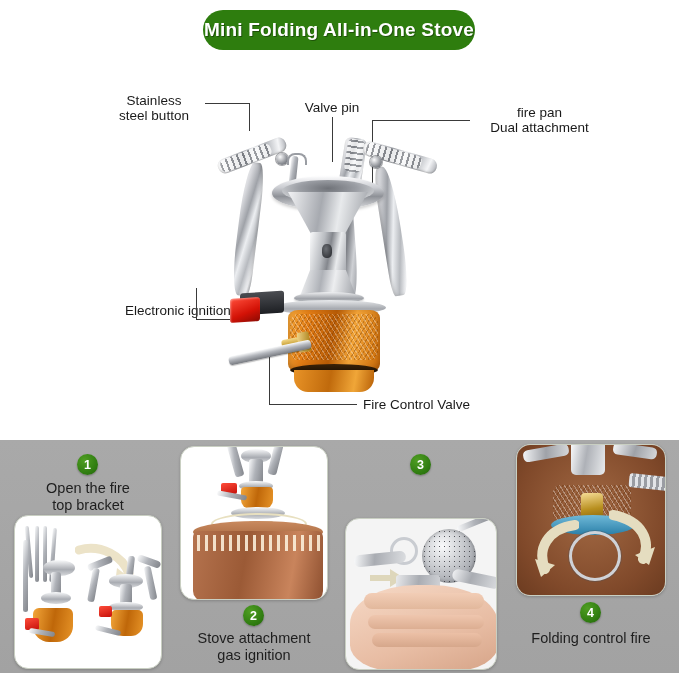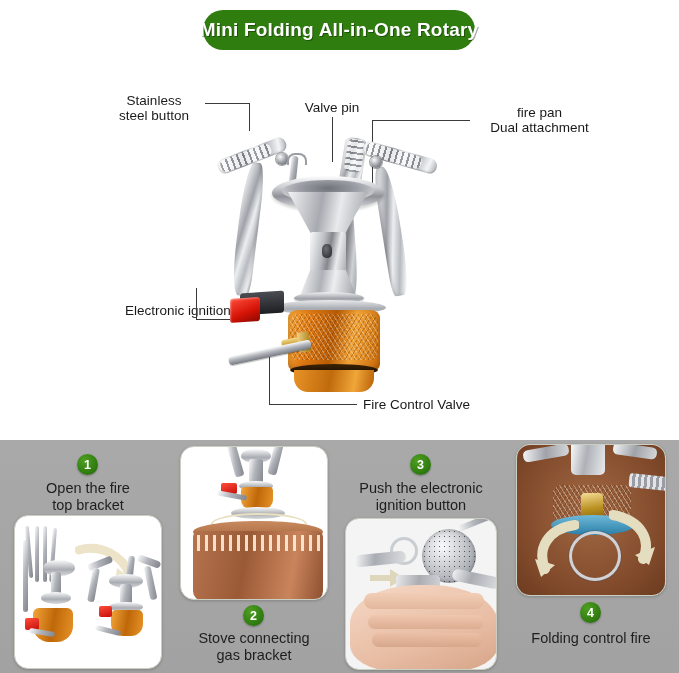--- a/index.html
+++ b/index.html
@@ -283,21 +283,21 @@
   .wire-ring{
     position:absolute;border:3px solid #cfd2d7;border-radius:50%;
     box-shadow:0 0 0 1px rgba(80,83,89,.4);
   }
   .rot-arrow{position:absolute;}
 </style>
 </head>
 <body>
 
 <div id="title-banner">
-  <span class="t">Mini Folding All-in-One Rotary</span>
+  <span class="t">Mini Folding All-in-One Stove</span>
 </div>
 
 <div id="hero">
 
   <div class="callout center" style="left:108px;top:38px;width:92px;">
     <div>Stainless</div>
     <div>steel button</div>
   </div>
   <div class="lead h" style="left:205px;top:48px;width:45px;"></div>
   <div class="lead v" style="left:249px;top:48px;height:28px;"></div>
@@ -435,31 +435,27 @@
       <svg style="position:absolute;left:68px;top:72px;" width="24" height="20" viewBox="0 0 24 20">
         <path d="M0 2 L24 2 L12 18 Z" fill="#d8d2b4"></path>
       </svg>
 
       <div class="canister-top" style="left:12px;top:74px;width:130px;height:22px;"></div>
       <div class="canister-big" style="left:12px;top:84px;width:130px;height:70px;"></div>
       <div class="stitch" style="left:14px;top:88px;width:126px;"></div>
     </div>
     <div class="badge" style="left:67px;top:165px;">2</div>
     <div class="cap" style="top:190px;">
-      <div>Stove connecting</div>
-      <div>gas bracket</div>
+      <div>Stove attachment</div>
+      <div>gas ignition</div>
     </div>
   </div>
 
   <div class="panel" style="left:341px;width:160px;">
     <div class="badge" style="left:69px;top:14px;">3</div>
-    <div class="cap" style="top:40px;">
-      <div>Push the electronic</div>
-      <div>ignition button</div>
-    </div>
     <div class="photo" style="top:78px;height:150px;background:#f4f4f4;">
 
       <div class="mesh" style="left:76px;top:10px;width:54px;height:54px;"></div>
       <div class="col" style="position:absolute;left:110px;top:0px;width:40px;height:6px;border-radius:3px;transform:rotate(-22deg);background:linear-gradient(100deg,#fafbfc,#b0b3b9 45%,#82858b);"></div>
       <div style="position:absolute;left:44px;top:18px;width:22px;height:22px;border:3px solid #c9ccd1;border-radius:50%;"></div>
       <div class="col" style="position:absolute;left:8px;top:34px;width:52px;height:12px;border-radius:6px;transform:rotate(-6deg);background:linear-gradient(100deg,#fafbfc,#a9acb2 40%,#dcdee1);"></div>
       <div class="col" style="position:absolute;left:106px;top:54px;width:48px;height:12px;border-radius:6px;transform:rotate(12deg);background:linear-gradient(100deg,#f0f1f3,#a9acb2 40%,#dcdee1);"></div>
       <div class="pot" style="position:absolute;left:92px;top:52px;width:30px;height:22px;"></div>
       <svg style="position:absolute;left:24px;top:48px;" width="36" height="22" viewBox="0 0 36 22">
         <path d="M0 8 L20 8 L20 2 L34 11 L20 20 L20 14 L0 14 Z" fill="#ded7bb"></path>

